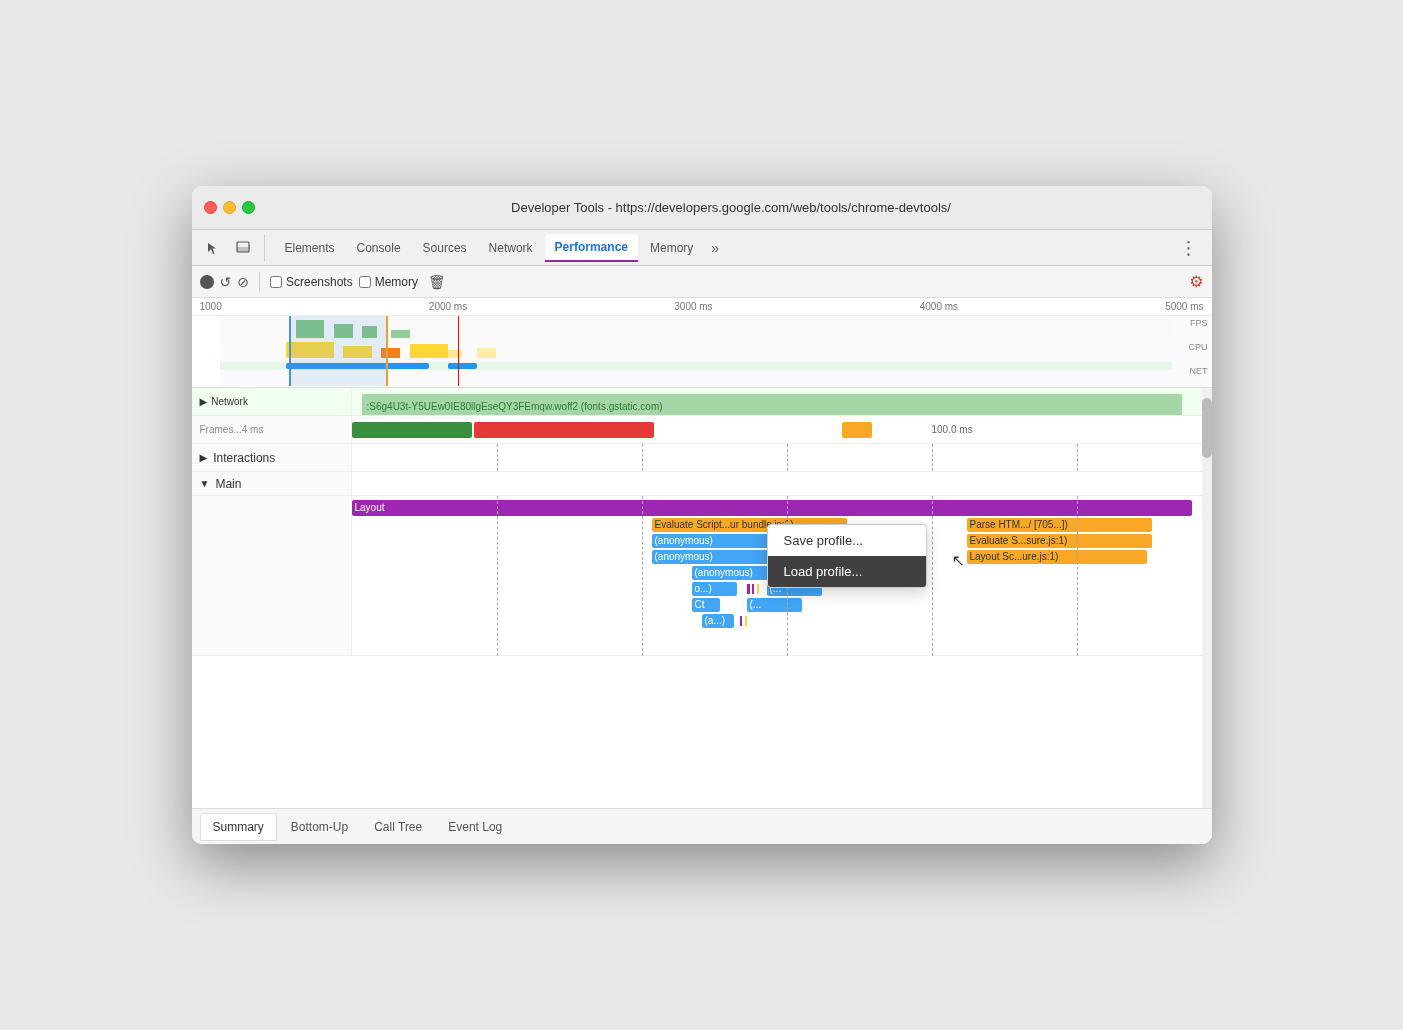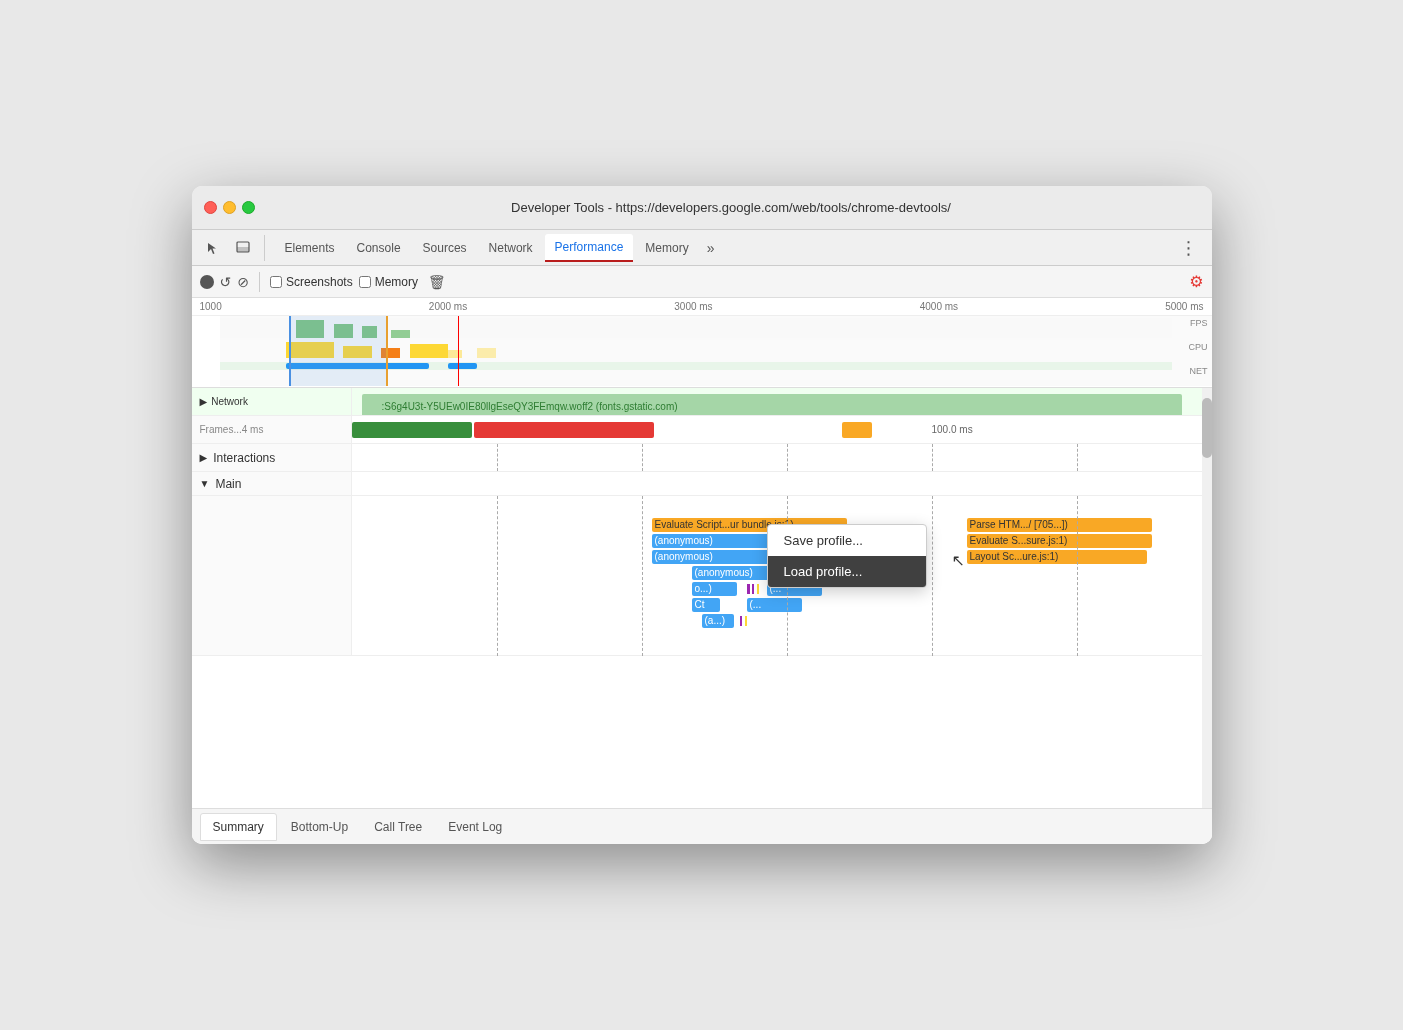--- a/index.html
+++ b/index.html
@@ -80,22 +80,22 @@
     .tab {
       padding: 6px 10px;
       font-size: 12px;
       color: #555;
       cursor: pointer;
       border-radius: 3px 3px 0 0;
       white-space: nowrap;
     }
     .tab.active {
       color: #1a73e8;
-      border-bottom: 2px solid #b91c1c;
-      font-weight: 400;
+      border-bottom: 2px solid #a21caf;
+      font-weight: 700;
       background: #fff;
     }
     .tab-more {
       font-size: 14px;
       color: #555;
       padding: 4px 6px;
       cursor: pointer;
     }
     .tab-menu-btn {
       margin-left: auto;
@@ -229,21 +229,21 @@
     .network-bar {
       position: absolute;
       height: 24px;
       top: 6px;
       background: #4caf50;
       border-radius: 2px;
       font-size: 9px;
       color: #fff;
       display: flex;
       align-items: center;
-      padding: 0 20px;
+      padding: 0 5px;
       overflow: hidden;
       white-space: nowrap;
     }
     .flame-bar {
       position: absolute;
       height: 14px;
       border-radius: 2px;
       font-size: 10px;
       color: #fff;
       display: flex;
@@ -479,20 +479,23 @@
           <span style="font-size:12px;font-weight:500;">Main</span>
         </div>
         <div class="track-content"></div>
       </div>
 
       <div class="track-section" style="height:160px;position:relative;">
         <div class="track-label" style="align-self:flex-start;padding-top:6px;">
         </div>
         <div class="track-content" style="position:relative;height:160px;">
 
+          <div class="flame-bar flame-purple" style="left:0;top:4px;width:840px;height:16px;">
+            <span>Layout</span>
+          </div>
 
           <div class="flame-bar flame-yellow" style="left:300px;top:22px;width:195px;color:#333;">
             <span>Evaluate Script...ur bundle.js:1)</span>
           </div>
 
           <div class="flame-bar flame-light-blue" style="left:300px;top:38px;width:195px;">
             <span>(anonymous)</span>
           </div>
           <div class="flame-bar flame-light-blue" style="left:300px;top:54px;width:180px;">
             <span>(anonymous)</span>

